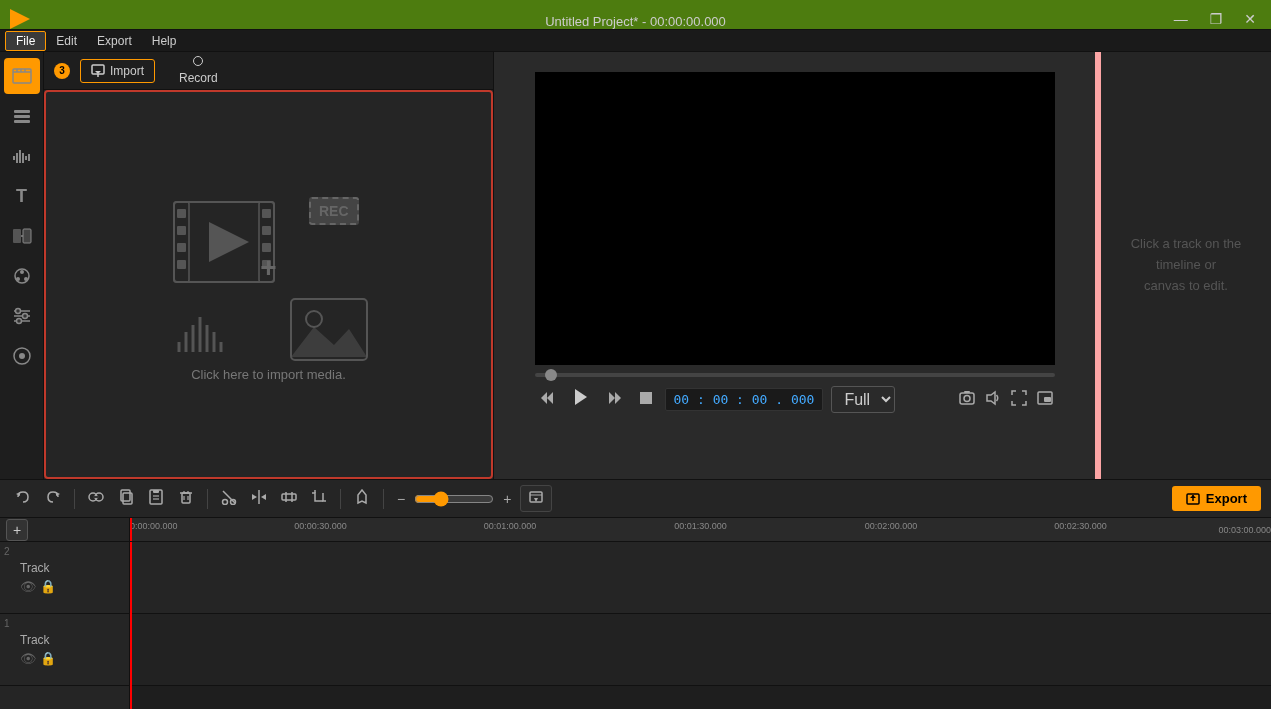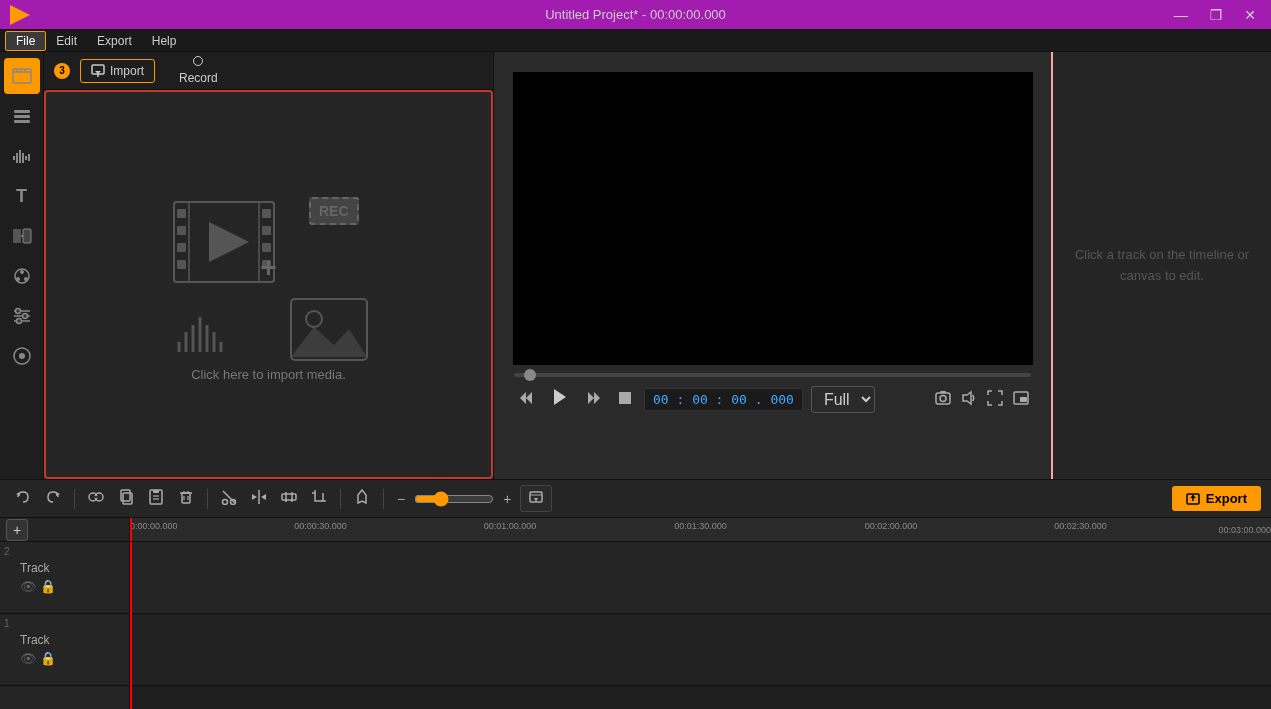--- a/index.html
+++ b/index.html
@@ -10,24 +10,24 @@
       font-size: 12px;
       width: 1271px;
       height: 709px;
       overflow: hidden;
       display: flex;
       flex-direction: column;
     }
 
     
     .title-bar {
-      background: #a21caf;
+      background: #4d7c0f;
       height: 30px;
       display: flex;
-      align-items: center;
+      align-items: flex-end;
       justify-content: space-between;
       padding: 0 10px;
       border-bottom: 1px solid #111;
       flex-shrink: 0;
     }
     .title-bar-left {
       display: flex;
       align-items: center;
       gap: 6px;
     }
@@ -274,23 +274,23 @@
       background: none;
       border: none;
       color: #aaa;
       cursor: pointer;
       font-size: 14px;
       padding: 2px;
     }
 
     
     .properties-panel {
-      width: 220px;
+      width: 176px;
       background: #252525;
-      border-left: 2px solid #fca5a5;
+      border-left: 6px solid #fca5a5;
       display: flex;
       align-items: center;
       justify-content: center;
       flex-shrink: 0;
     }
     .properties-hint {
       color: #555;
       text-align: center;
       font-size: 13px;
       line-height: 1.6;

